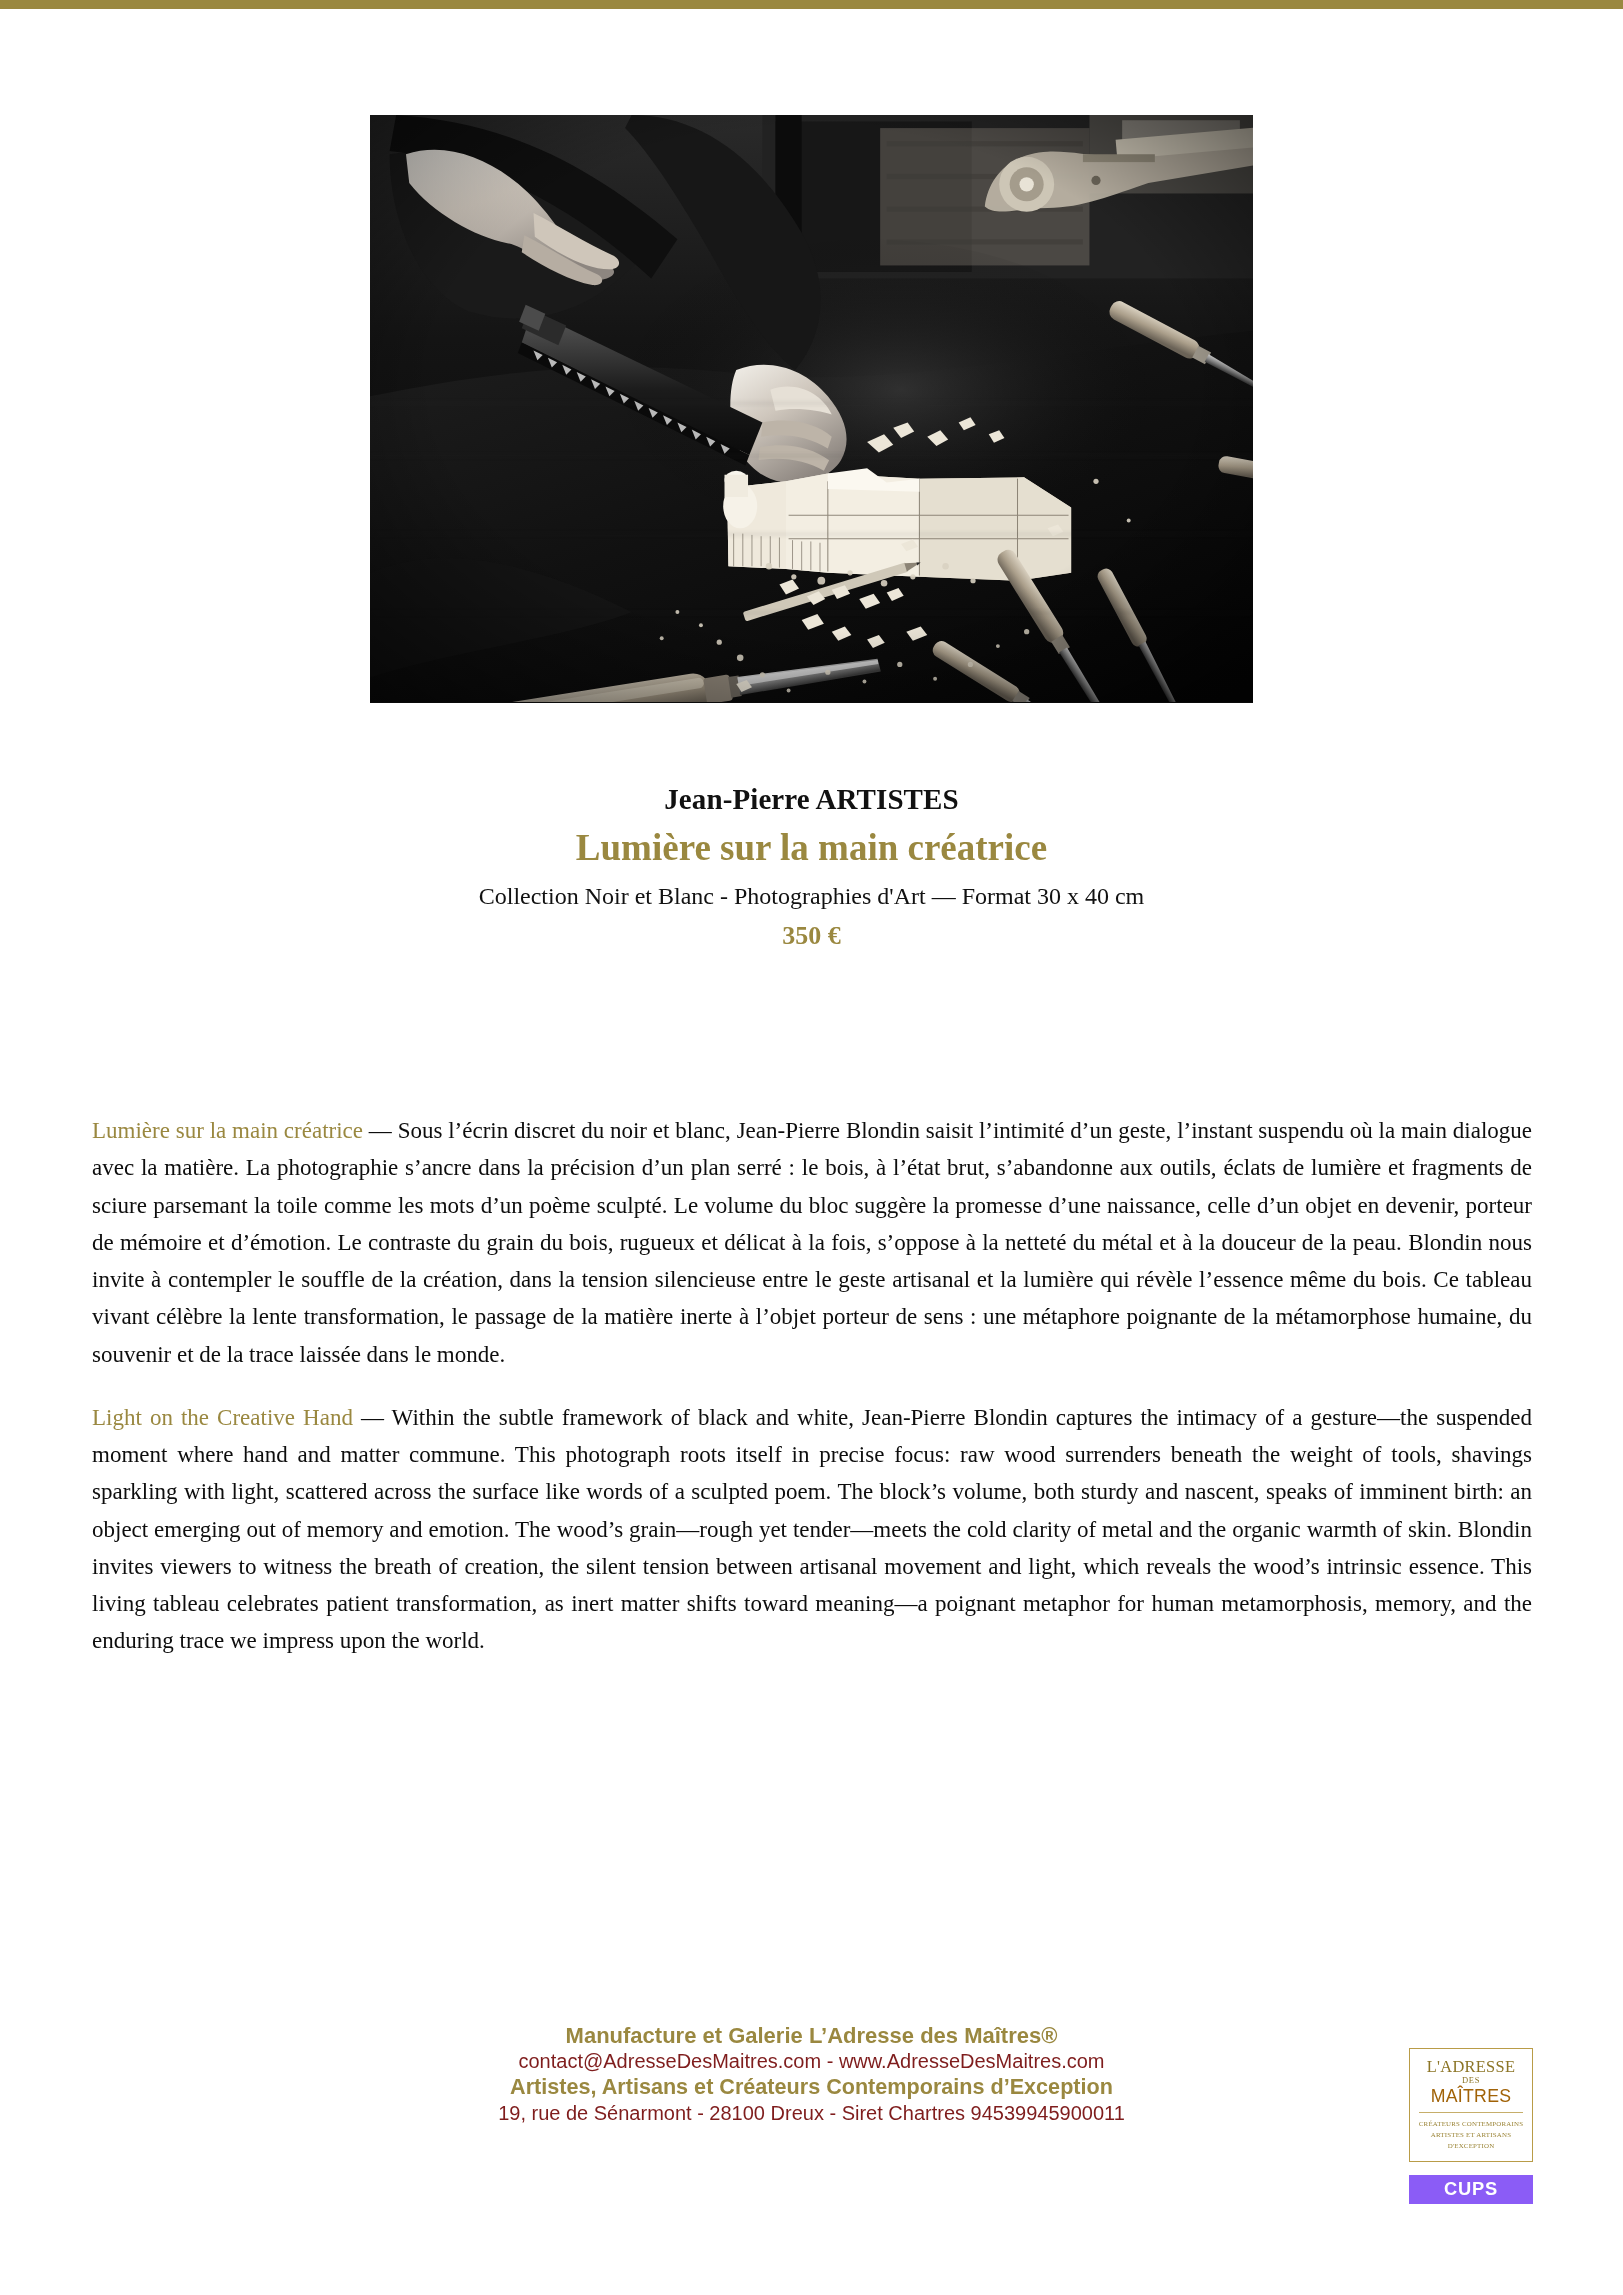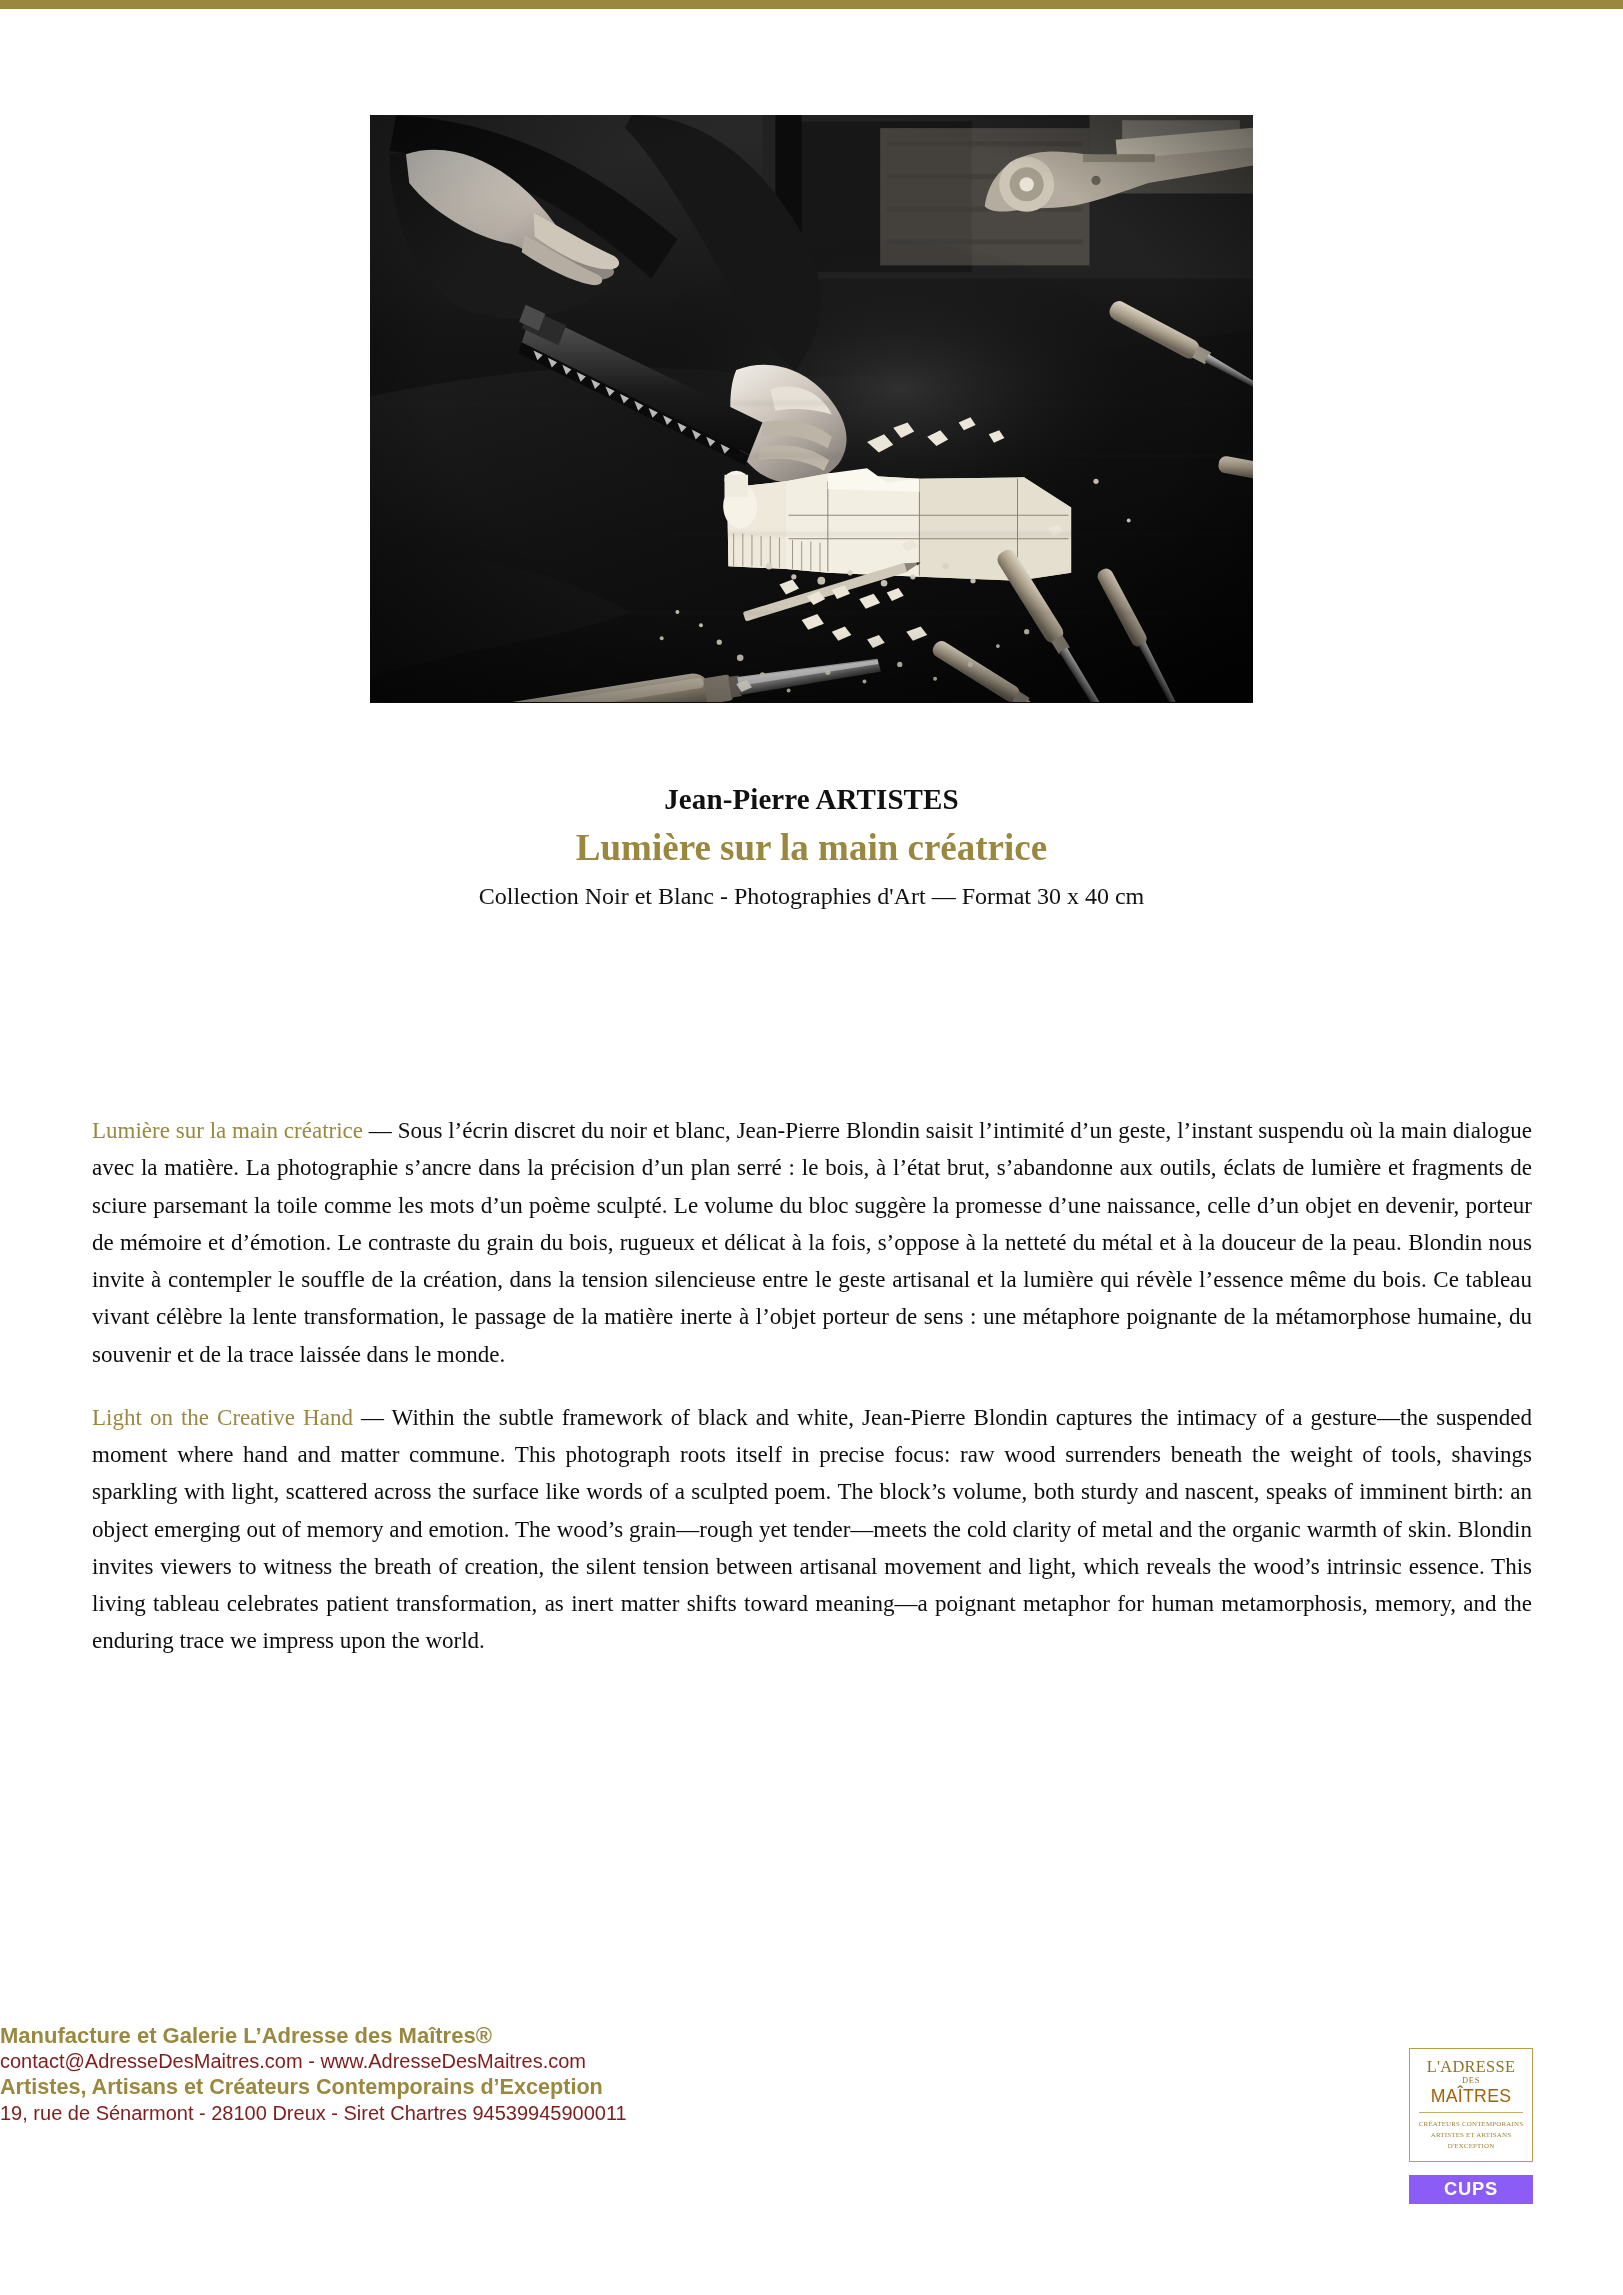--- a/index.html
+++ b/index.html
@@ -101,20 +101,21 @@
     color: #9A8840;
     font-weight: normal;
   }
 
   
   .footer {
     position: absolute;
     left: 0;
     top: 2022px;
     width: 1623px;
+    text-align: center;
     font-family: "Liberation Sans", sans-serif;
   }
   .f-line { line-height: 1.24; }
   .f-gold {
     color: #9A8840;
     font-weight: bold;
     font-size: 21.6px;
   }
   .f-dark {
     color: #7f1d1d;
@@ -447,20 +448,21 @@
     </g>
 
     <rect width="1350" height="898" fill="url(#vign)"></rect>
   </svg>
 </div>
 
 <div class="head-block">
   <div class="artist-name">Jean-Pierre ARTISTES</div>
   <div class="artwork-title">Lumière sur la main créatrice</div>
   <div class="artwork-meta">Collection Noir et Blanc - Photographies d'Art — Format 30 x 40 cm</div>
+  <div class="artwork-price">350 €</div>
 </div>
 
 <div class="body-copy">
   <p class="para"><span class="lead">Lumière sur la main créatrice</span><span> — Sous l’écrin discret du noir et blanc, Jean-Pierre Blondin saisit l’intimité d’un geste, l’instant suspendu où la main dialogue avec la matière. La photographie s’ancre dans la précision d’un plan serré : le bois, à l’état brut, s’abandonne aux outils, éclats de lumière et fragments de sciure parsemant la toile comme les mots d’un poème sculpté. Le volume du bloc suggère la promesse d’une naissance, celle d’un objet en devenir, porteur de mémoire et d’émotion. Le contraste du grain du bois, rugueux et délicat à la fois, s’oppose à la netteté du métal et à la douceur de la peau. Blondin nous invite à contempler le souffle de la création, dans la tension silencieuse entre le geste artisanal et la lumière qui révèle l’essence même du bois. Ce tableau vivant célèbre la lente transformation, le passage de la matière inerte à l’objet porteur de sens : une métaphore poignante de la métamorphose humaine, du souvenir et de la trace laissée dans le monde.</span></p>
 
   <p class="para"><span class="lead">Light on the Creative Hand</span><span> — Within the subtle framework of black and white, Jean-Pierre Blondin captures the intimacy of a gesture—the suspended moment where hand and matter commune. This photograph roots itself in precise focus: raw wood surrenders beneath the weight of tools, shavings sparkling with light, scattered across the surface like words of a sculpted poem. The block’s volume, both sturdy and nascent, speaks of imminent birth: an object emerging out of memory and emotion. The wood’s grain—rough yet tender—meets the cold clarity of metal and the organic warmth of skin. Blondin invites viewers to witness the breath of creation, the silent tension between artisanal movement and light, which reveals the wood’s intrinsic essence. This living tableau celebrates patient transformation, as inert matter shifts toward meaning—a poignant metaphor for human metamorphosis, memory, and the enduring trace we impress upon the world.</span></p>
 </div>
 
 <div class="footer">
   <div class="f-line f-gold big">Manufacture et Galerie L’Adresse des Maîtres®</div>

